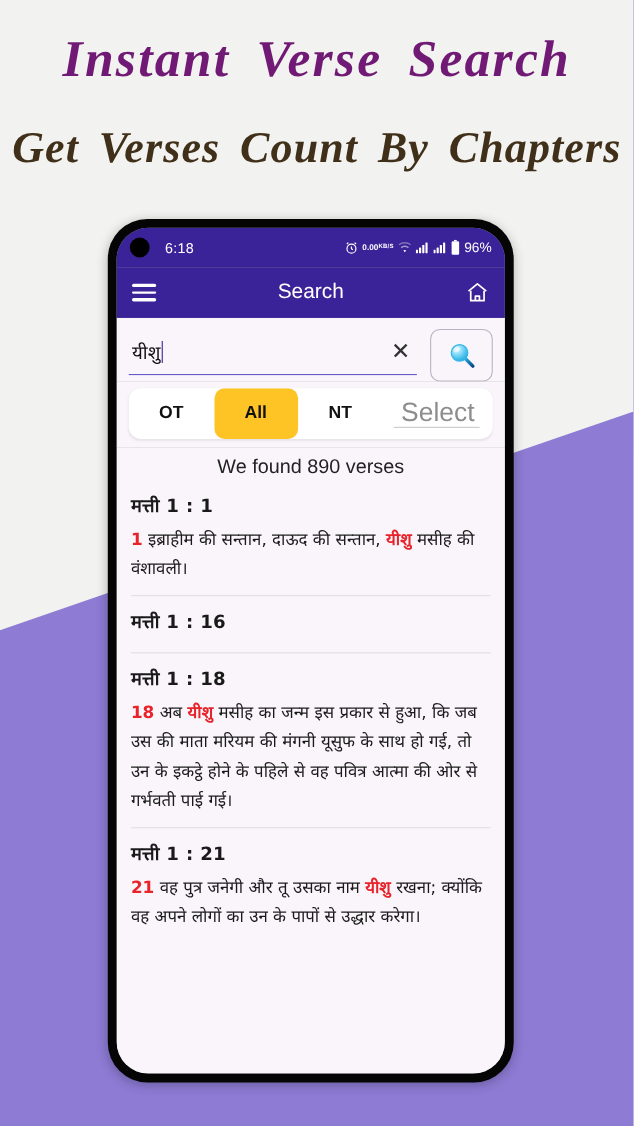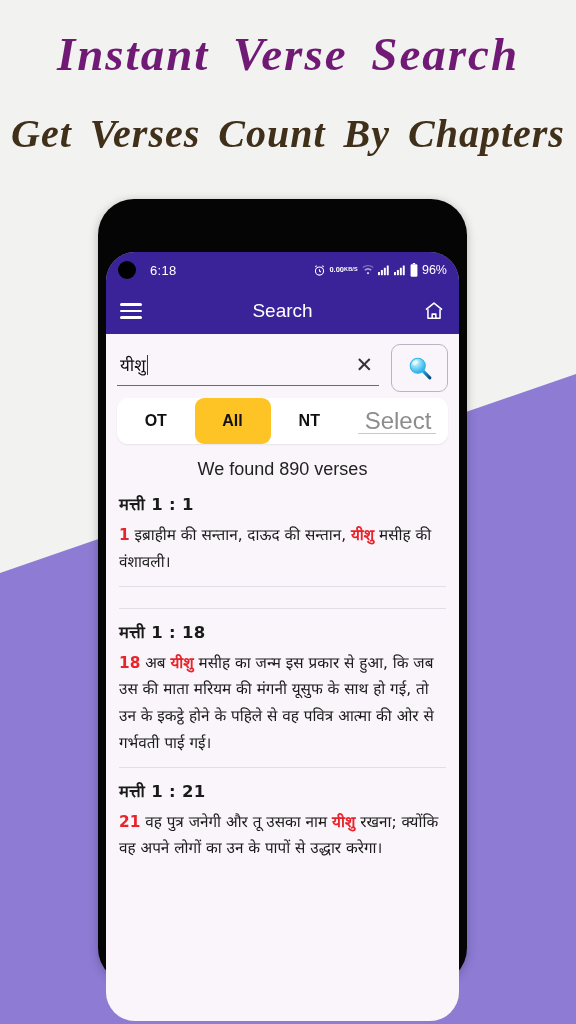--- a/index.html
+++ b/index.html
@@ -60,21 +60,20 @@
   }
   .screen {
     position:absolute;
     left:8px; top:8px;
     width:353px; height:769px;
     border-radius:29px;
     overflow:hidden;
     background:#a3a3a3;
     display:flex;
     flex-direction:column;
-    margin-top:45px;
   }
 
   
   .statusbar {
     height:36px;
     background:#3a2398;
     color:#ffffff;
     display:flex;
     align-items:center;
     padding:0 12px;
@@ -356,20 +355,21 @@
     </div>
 
     <div class="results">
       <div class="found">We found 890 verses</div>
       <div id="verse-list">
           <div class="verse">
             <div class="ref">मत्ती  1 : 1</div>
             <div class="vtext"><span class="vnum">1</span> <span>इब्राहीम की सन्तान, दाऊद की सन्तान, </span><span class="hl">यीशु</span><span> मसीह की वंशावली।</span></div>
           </div>
           <div class="verse">
+            <div class="ref">मत्ती  1 : 16</div>
           </div>
           <div class="verse">
             <div class="ref">मत्ती  1 : 18</div>
             <div class="vtext"><span class="vnum">18</span> <span>अब </span><span class="hl">यीशु</span><span> मसीह का जन्म इस प्रकार से हुआ, कि जब उस की माता मरियम की मंगनी यूसुफ के साथ हो गई, तो उन के इकट्ठे होने के पहिले से वह पवित्र आत्मा की ओर से गर्भवती पाई गई।</span></div>
           </div>
           <div class="verse">
             <div class="ref">मत्ती  1 : 21</div>
             <div class="vtext"><span class="vnum">21</span> <span>वह पुत्र जनेगी और तू उसका नाम </span><span class="hl">यीशु</span><span> रखना; क्योंकि वह अपने लोगों का उन के पापों से उद्धार करेगा।</span></div>
           </div>
         </div>

